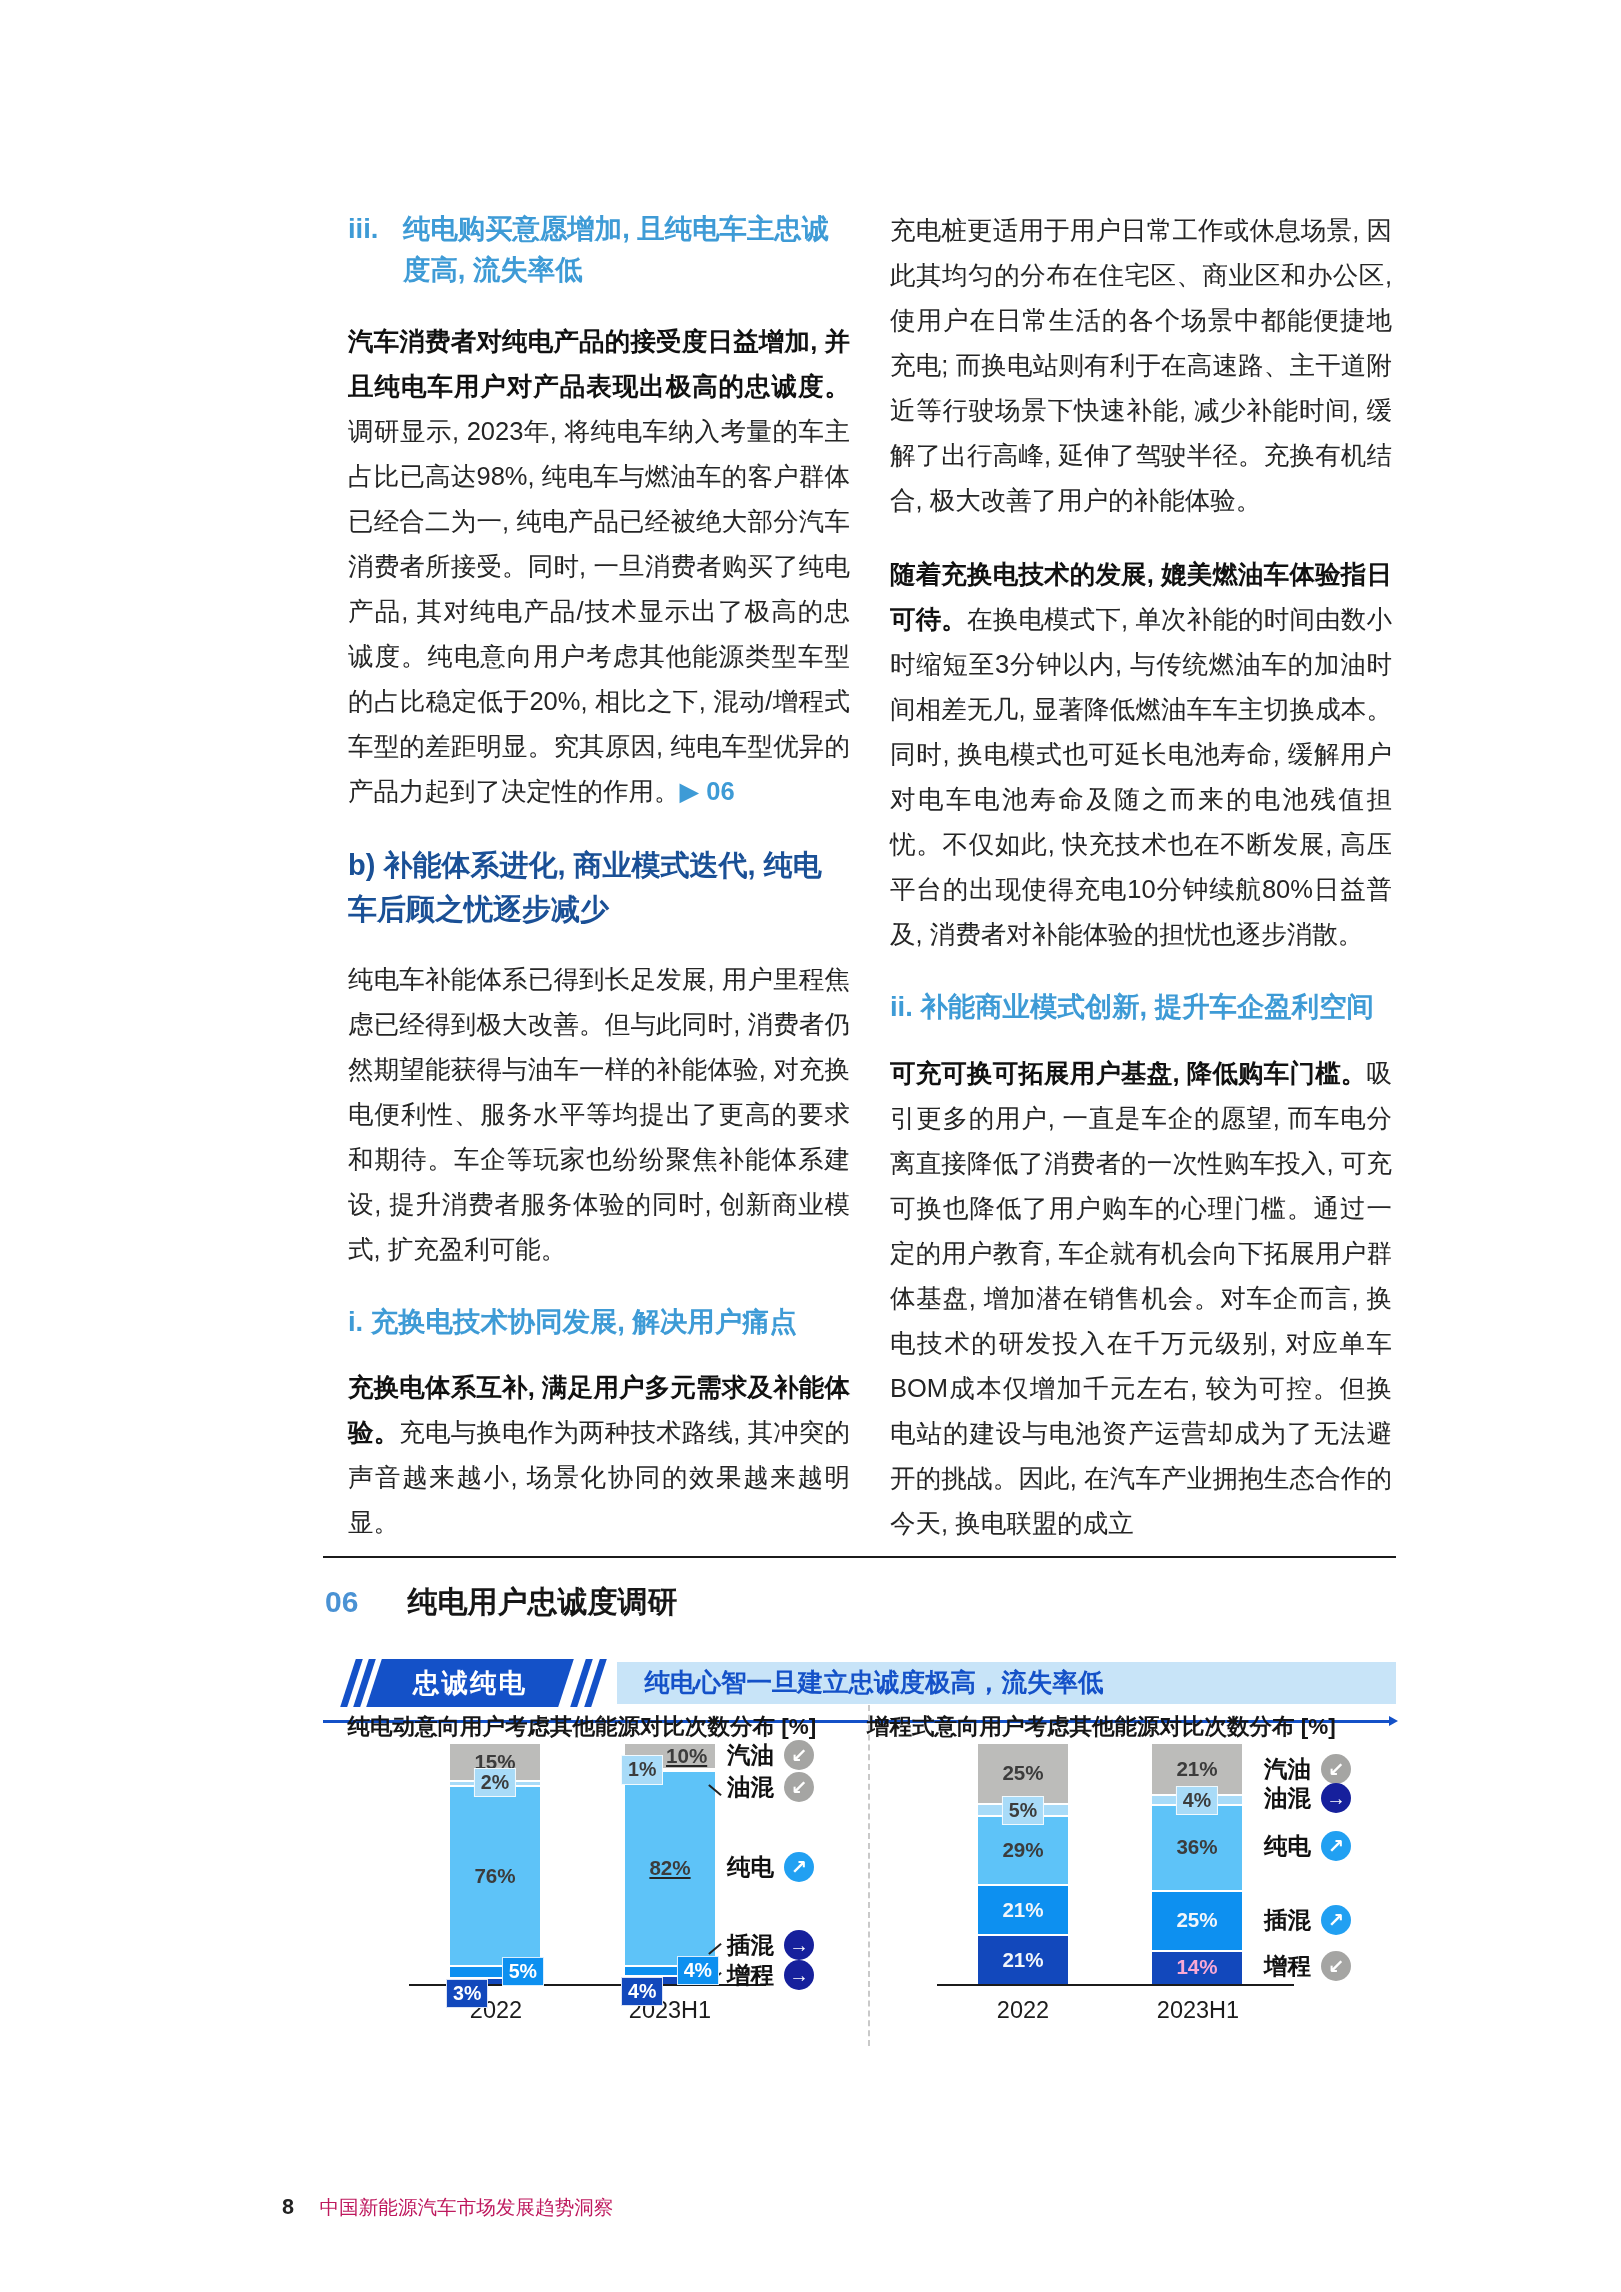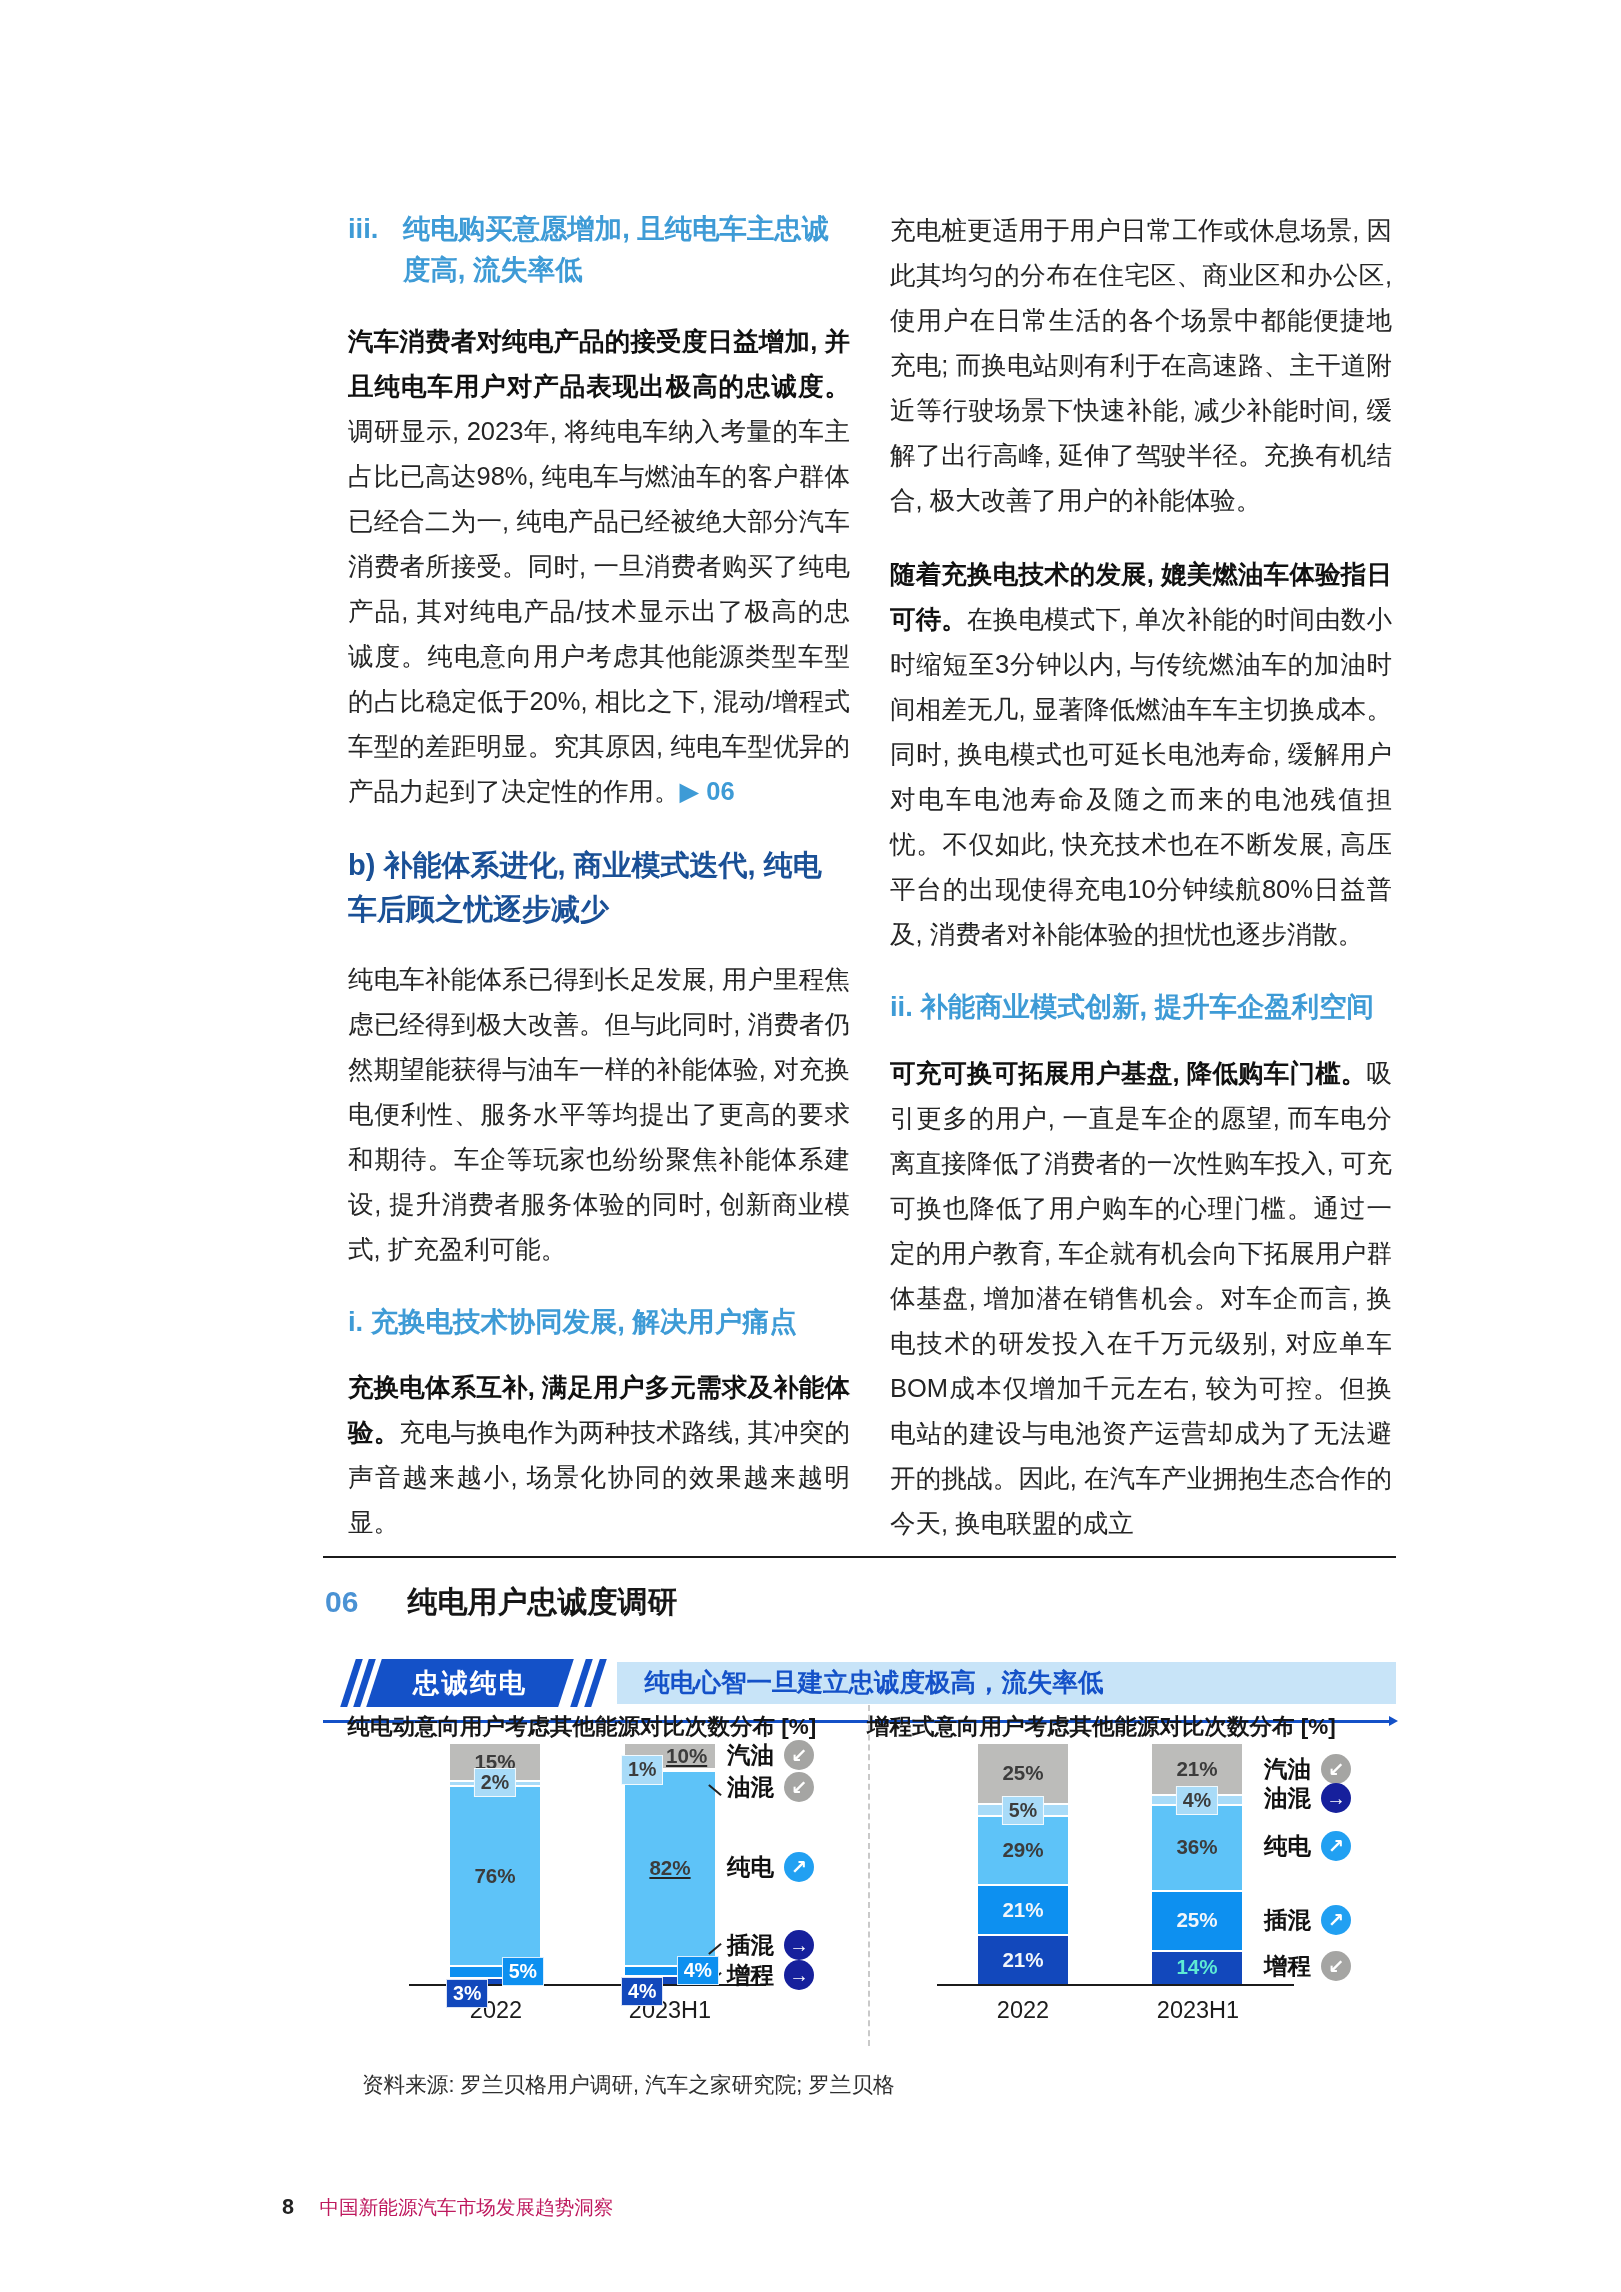--- a/index.html
+++ b/index.html
@@ -176,39 +176,38 @@
           </div>
           <span class="chip" style="background: rgb(168, 219, 248); color: rgb(60, 60, 60); top: 42px; left: 50%; transform: translateX(-50%);">4%</span>
           <div class="seg sep" style="height: 9.6px; background: rgb(168, 219, 248);"></div>
           <div class="seg sep" style="height: 86px; background: rgb(94, 195, 248);">
             <span class="seg-label" style="color: rgb(60, 60, 60);">36%</span>
           </div>
           <div class="seg sep" style="height: 60px; background: rgb(13, 144, 240);">
             <span class="seg-label" style="color: rgb(242, 246, 250);">25%</span>
           </div>
           <div class="seg sep" style="height: 34px; background: rgb(18, 72, 188);">
-            <span class="seg-label" style="color: #5eead4;">14%</span>
+            <span class="seg-label" style="color: #f9a8d4;">14%</span>
           </div>
         </div>
         <div class="cat-label" style="left: 815px; top: 292px; width: 120px; position: absolute;">2023H1</div>
         <div class="axis" style="left: 614px; top: 279px; width: 357px; position: absolute;"></div>
         <div class="legend-label" style="left: 941px; top: 49px; position: absolute;">汽油</div>
         <div class="trend-icon" style="left: 998px; top: 49px; position: absolute; background: rgb(165, 165, 163);">↙</div>
         <div class="legend-label" style="left: 941px; top: 78px; position: absolute;">油混</div>
         <div class="trend-icon" style="left: 998px; top: 78px; position: absolute; background: rgb(22, 32, 156);">→</div>
         <div class="legend-label" style="left: 941px; top: 126px; position: absolute;">纯电</div>
         <div class="trend-icon" style="left: 998px; top: 126px; position: absolute; background: rgb(33, 160, 242);">↗</div>
         <div class="legend-label" style="left: 941px; top: 200px; position: absolute;">插混</div>
         <div class="trend-icon" style="left: 998px; top: 200px; position: absolute; background: rgb(33, 160, 242);">↗</div>
         <div class="legend-label" style="left: 941px; top: 246px; position: absolute;">增程</div>
         <div class="trend-icon" style="left: 998px; top: 246px; position: absolute; background: rgb(165, 165, 163);">↙</div>
       </div>
   </section>
 
-  <div class="source">资料来源: 罗兰贝格用户调研, 汽车之家研究院; 罗兰贝格</div>
 
   <footer class="page-footer">
     <span class="pnum">8</span>
     <span class="ptitle">中国新能源汽车市场发展趋势洞察</span>
   </footer>
 
 </div>
 
 
 </body></html>

